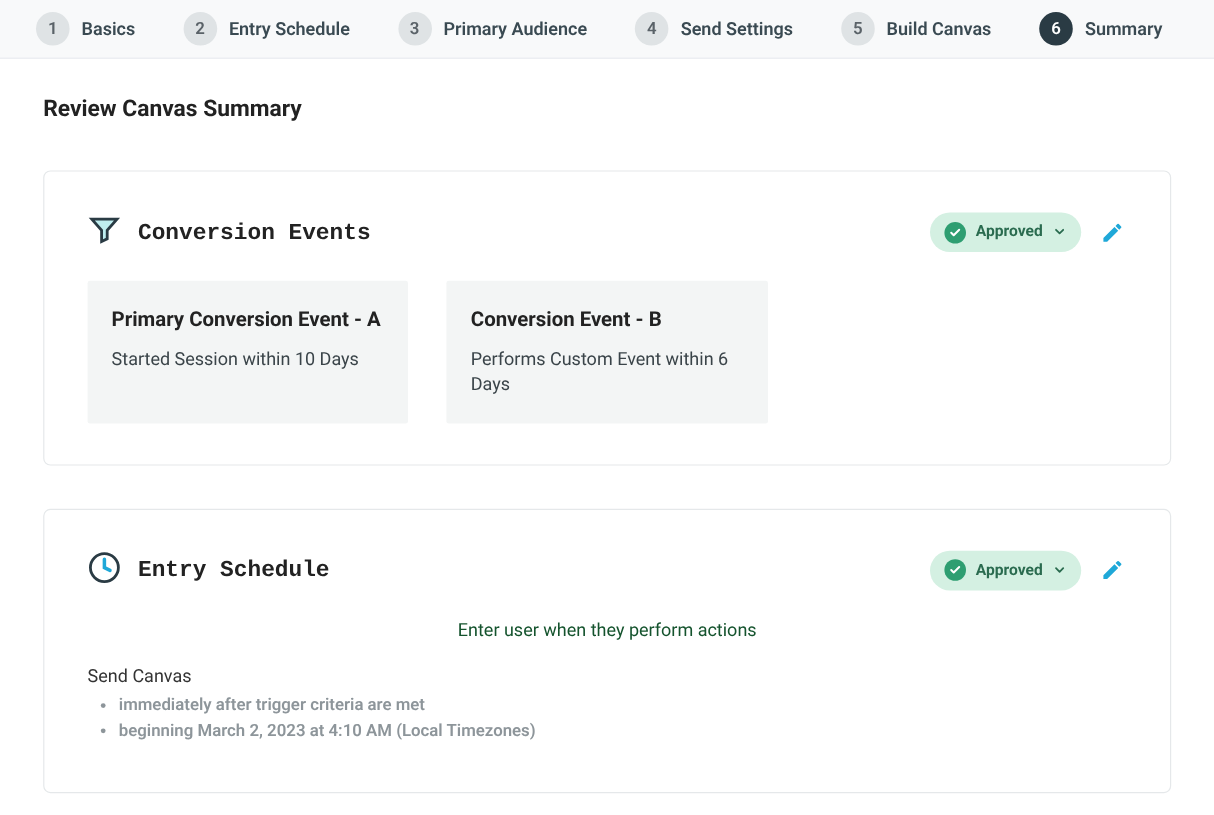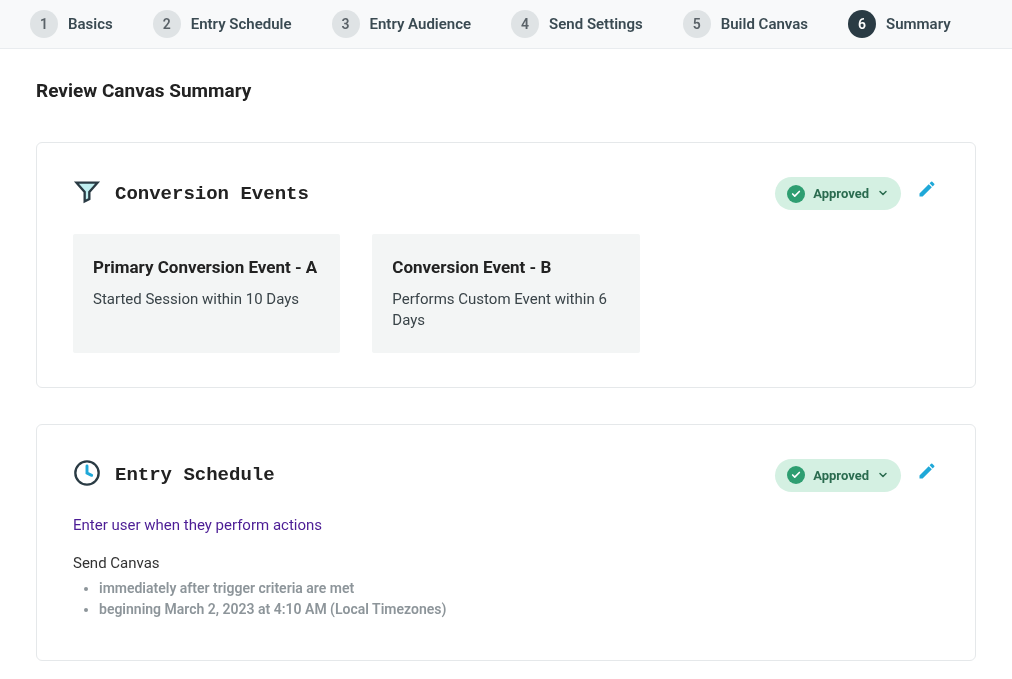--- a/index.html
+++ b/index.html
@@ -72,20 +72,21 @@
       gap: 14px;
     }
     .card-title {
       font-size: 19px;
       font-weight: 700;
       color: #222;
       font-family: Liberation Mono, monospace;
     }
     .card-actions {
       display: flex;
+      align-items: center;
       gap: 14px;
     }
     .badge {
       display: flex;
       align-items: center;
       gap: 8px;
       background: #d4f0e2;
       padding: 7px 12px;
       border-radius: 18px;
       cursor: pointer;
@@ -127,21 +128,22 @@
       line-height: 1.4;
     }
     .section-block { margin-bottom: 20px; }
     .section-label {
       font-size: 15px;
       color: #333;
       margin-bottom: 4px;
     }
     .section-sub {
       font-size: 15px;
-      color: #4c1d95;
+      color: #14532d;
+      text-align: center;
     }
     .bullets {
       margin-top: 6px;
       padding-left: 26px;
     }
     .bullets li {
       font-size: 14px;
       font-weight: 600;
       color: #8d959a;
       line-height: 1.5;
@@ -164,21 +166,21 @@
   <div class="step">
     <div class="step-num">1</div>
     <div class="step-label">Basics</div>
   </div>
   <div class="step">
     <div class="step-num">2</div>
     <div class="step-label">Entry Schedule</div>
   </div>
   <div class="step">
     <div class="step-num">3</div>
-    <div class="step-label">Entry Audience</div>
+    <div class="step-label">Primary Audience</div>
   </div>
   <div class="step">
     <div class="step-num">4</div>
     <div class="step-label">Send Settings</div>
   </div>
   <div class="step">
     <div class="step-num">5</div>
     <div class="step-label">Build Canvas</div>
   </div>
   <div class="step active">

